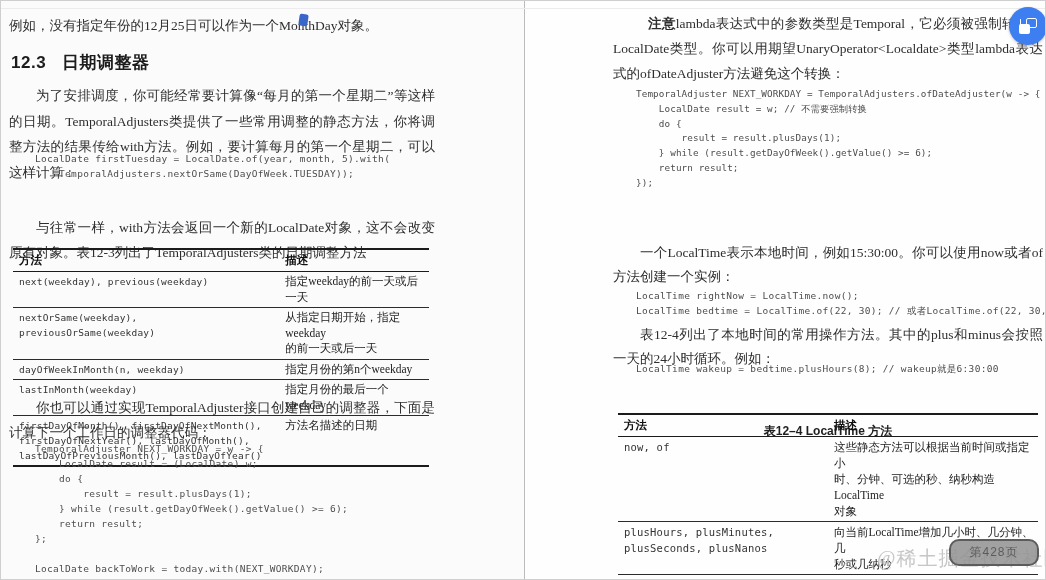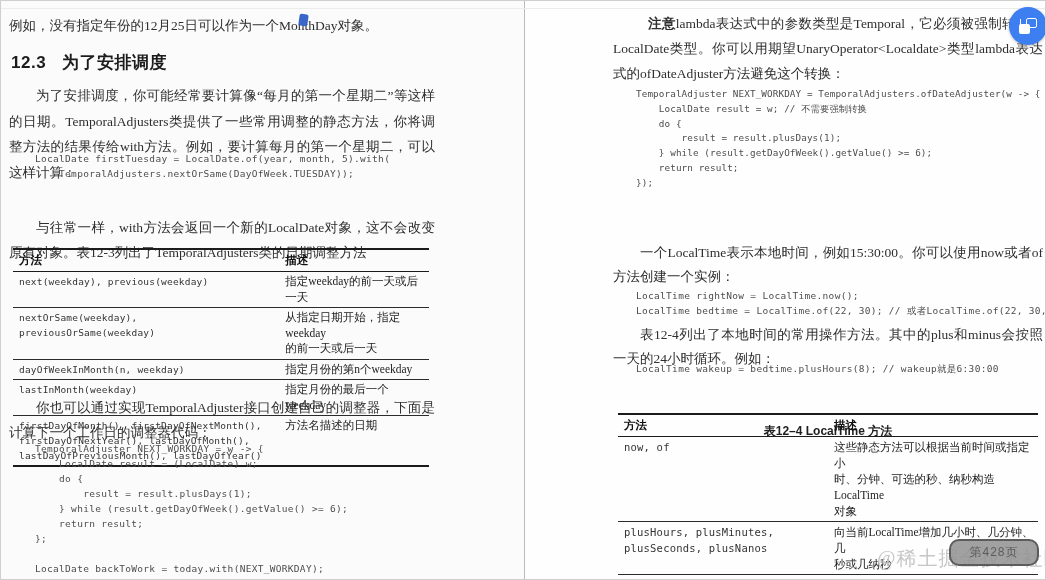--- a/index.html
+++ b/index.html
@@ -64,21 +64,21 @@
 </style>
 </head>
 <body>
 
 <div id="stage">
 
   <div class="page" id="left-page">
     <div class="para" style="left:8px; top:12px; width:424px;">例如，没有指定年份的12月25日可以作为一个MonthDay对象。</div>
 
     <div class="heading" style="left:10px; top:50px;">
-      <span class="num">12.3</span><span>为了安排调度</span>
+      <span class="num">12.3</span><span>日期调整器</span>
     </div>
 
     <div class="para indent" style="left:8px; top:82px; width:426px; line-height:25.5px;">为了安排调度，你可能经常要计算像“每月的第一个星期二”等这样的日期。TemporalAdjusters类提供了一些常用调整的静态方法，你将调整方法的结果传给with方法。例如，要计算每月的第一个星期二，可以这样计算：</div>
 
     <div class="code" style="left:34px; top:150px;">LocalDate firstTuesday = LocalDate.of(year, month, 5).with(
     TemporalAdjusters.nextOrSame(DayOfWeek.TUESDAY));</div>
 
     <div class="para indent" style="left:8px; top:181px; width:426px;margin-top:33px;">与往常一样，with方法会返回一个新的LocalDate对象，这不会改变原有对象。表12-3列出了TemporalAdjusters类的日期调整方法</div>
 
 

